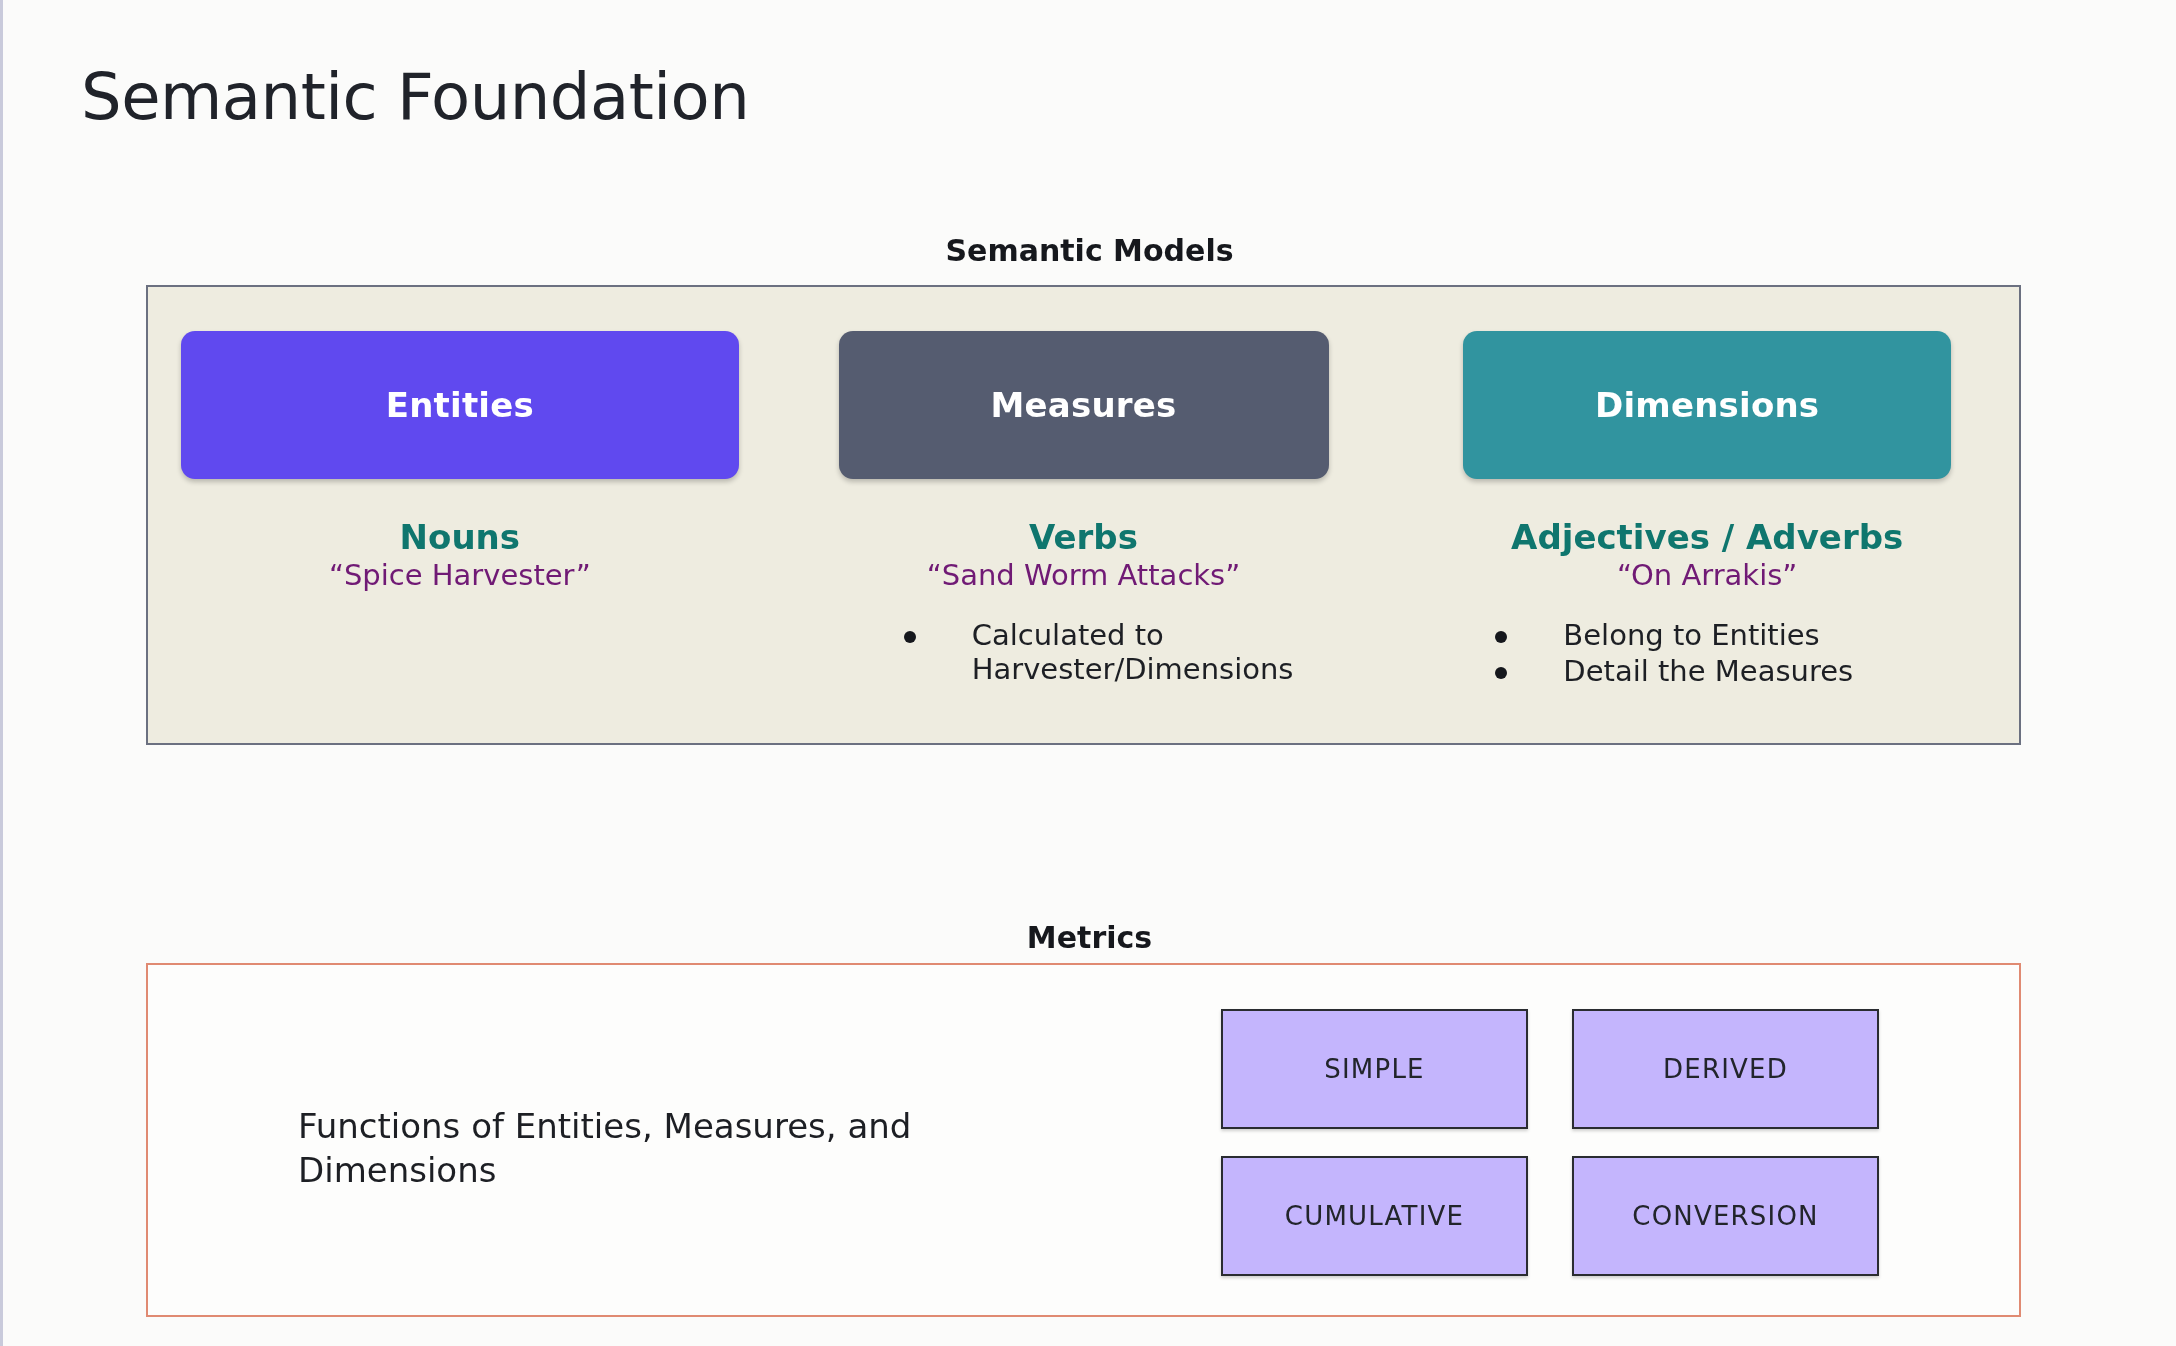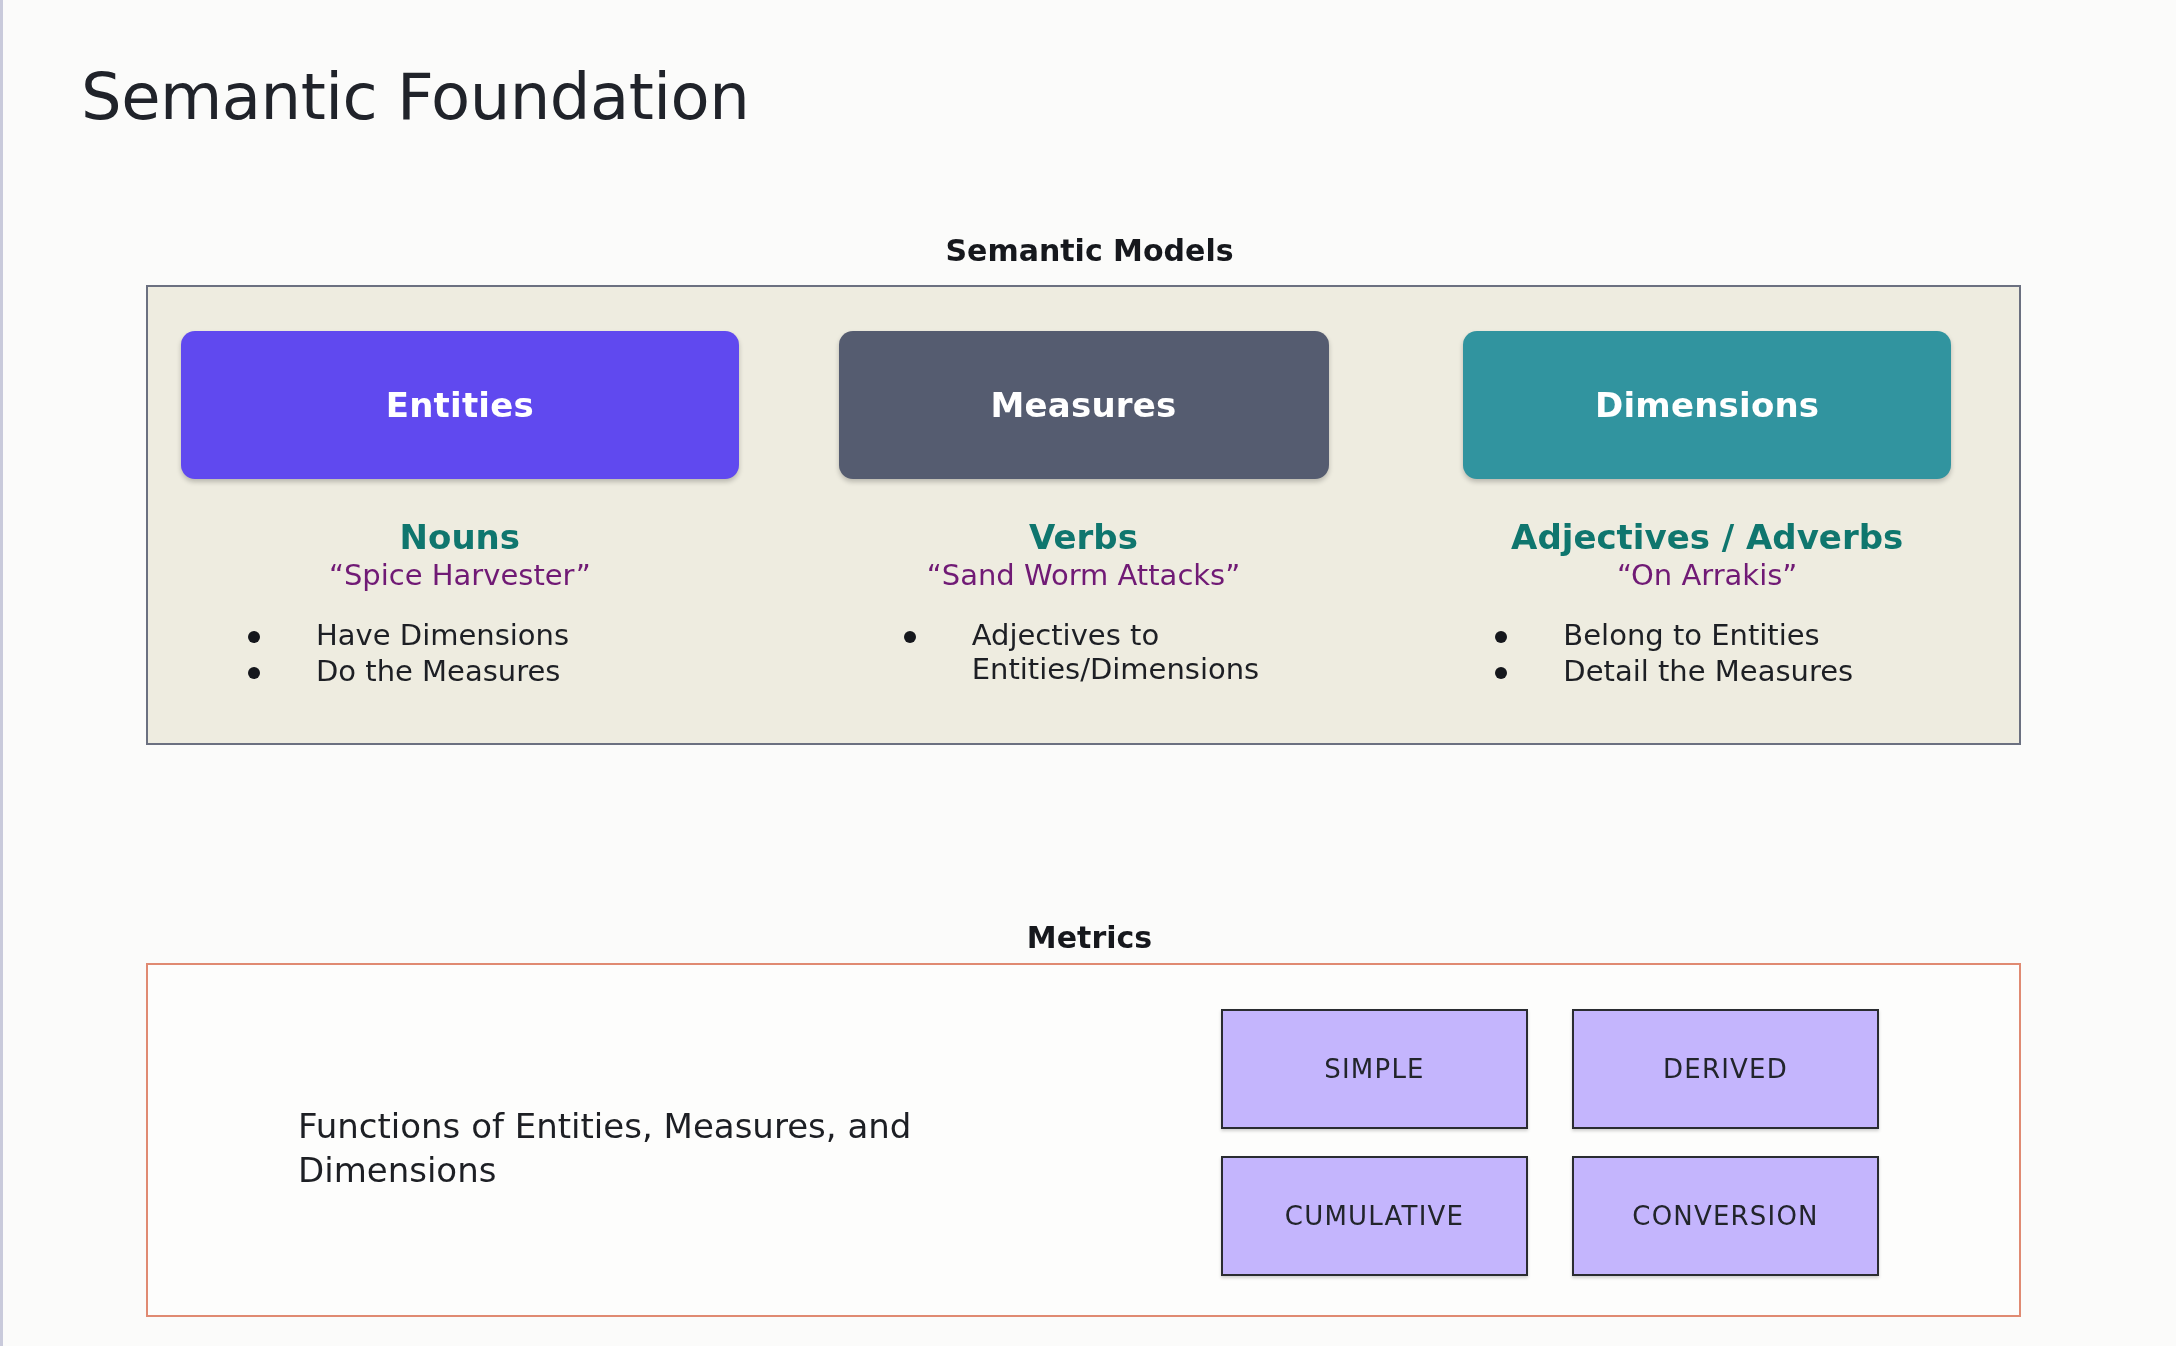--- a/index.html
+++ b/index.html
@@ -177,40 +177,30 @@
   <div class="slide-title">Semantic Foundation</div>
 
   <div class="section-caption" id="sm-caption">Semantic Models</div>
 
   <div class="sm-panel" style="background: rgb(238, 236, 224); border-color: rgb(107, 112, 128);">
 
     <div class="sm-col col-entities">
       <div class="pill pill-entities" id="pill-0" style="background: rgb(96, 73, 239);">Entities</div>
       <div class="pos-label">Nouns</div>
       <div class="pos-example">“Spice Harvester”</div>
-      <ul class="bullets">
-        <li>
-          <span class="dot"></span>
-          <span class="btext">Have Dimensions</span>
-        </li>
-        <li>
-          <span class="dot"></span>
-          <span class="btext">Do the Measures</span>
-        </li>
-      </ul>
     </div>
 
     <div class="sm-col col-measures">
       <div class="pill pill-measures" id="pill-1" style="background: rgb(85, 92, 112);">Measures</div>
       <div class="pos-label">Verbs</div>
       <div class="pos-example">“Sand Worm Attacks”</div>
       <ul class="bullets">
         <li>
           <span class="dot"></span>
-          <span class="btext">Adjectives to Entities/Dimensions</span>
+          <span class="btext">Calculated to Harvester/Dimensions</span>
         </li>
       </ul>
     </div>
 
     <div class="sm-col col-dimensions">
       <div class="pill pill-dimensions" id="pill-2" style="background: rgb(49, 148, 159);">Dimensions</div>
       <div class="pos-label">Adjectives / Adverbs</div>
       <div class="pos-example">“On Arrakis”</div>
       <ul class="bullets">
         <li>

